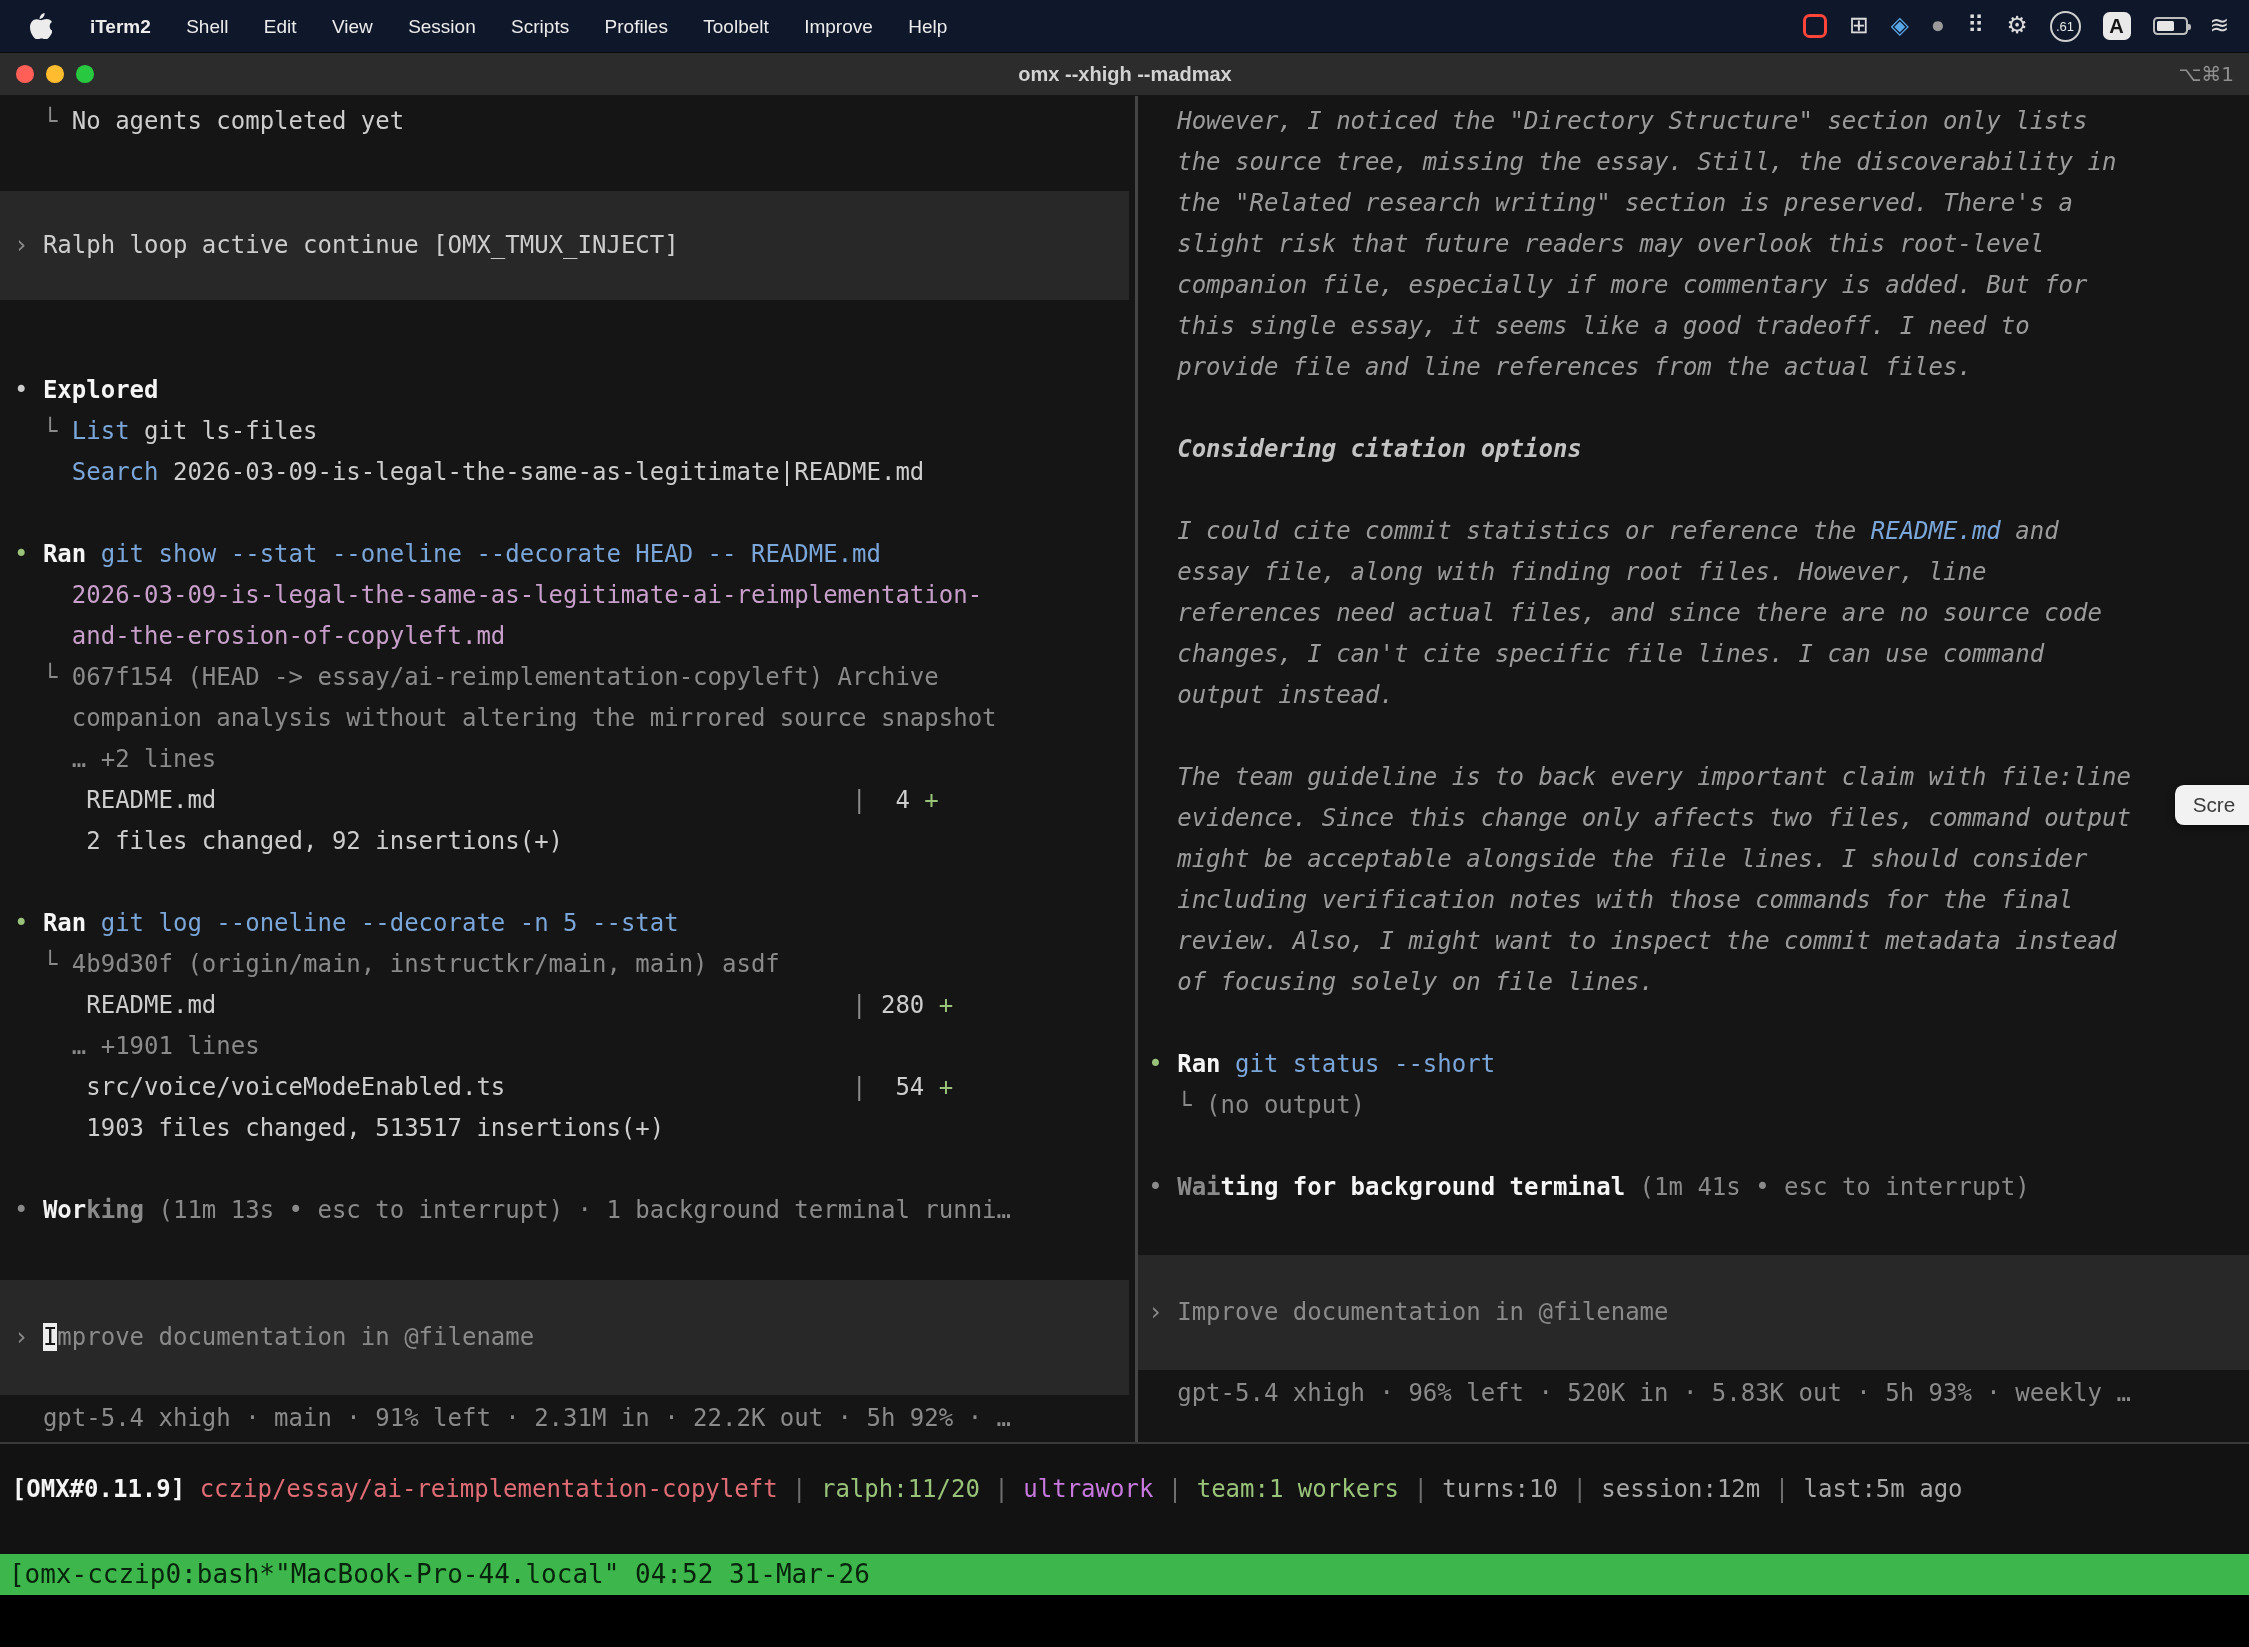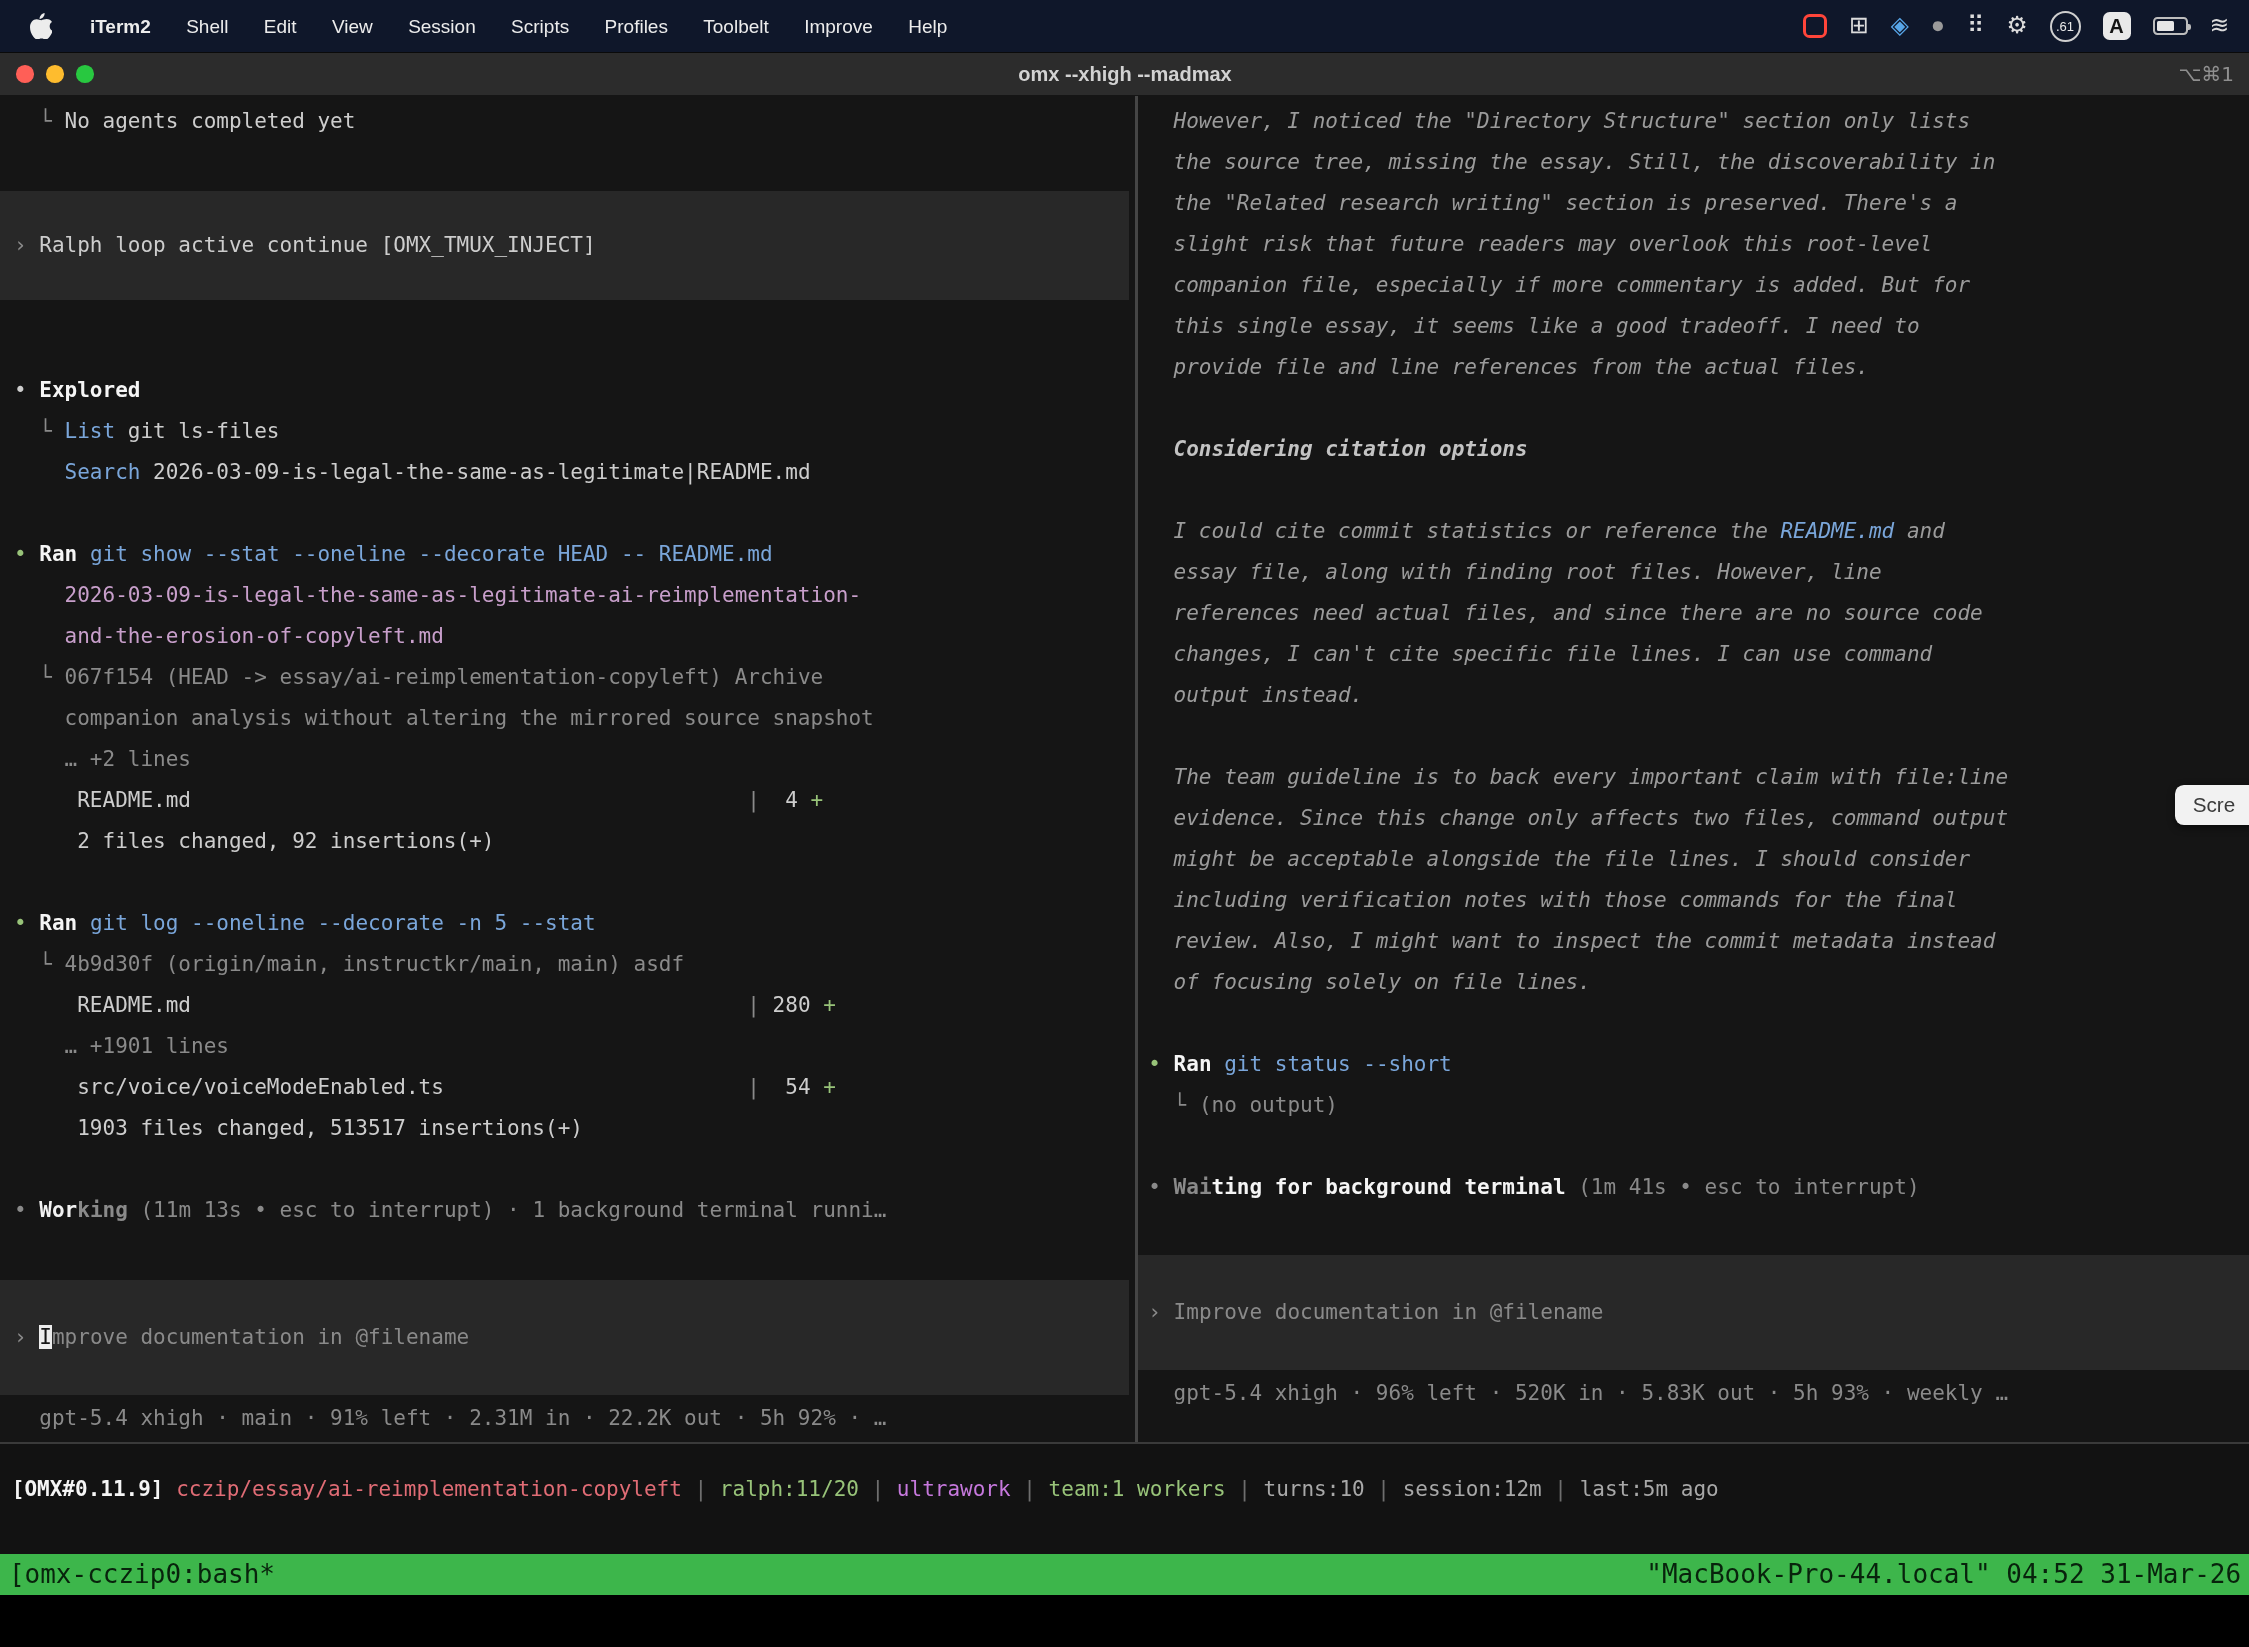--- a/index.html
+++ b/index.html
@@ -36,21 +36,21 @@
                   font-family:"DejaVu Sans",sans-serif; }
 
   
   .terminal { display:flex; height:1346px; background:#151515; position:relative; }
   .pane { overflow:hidden; }
   .pane-left  { width:1135px; padding:5.2px 0 0 14px; }
   .vdivider { width:3px; background:#454545; }
   .pane-right { flex:1; padding:5.2px 0 0 10.3px; }
 
   .term-line { height:41px; line-height:41px; font-family:"DejaVu Sans Mono","Liberation Mono",monospace;
-               font-size:21px; white-space:pre; color:#cdcdcd; }
+               font-size:24px; white-space:pre; color:#cdcdcd; }
   .term-band { background:#282828; }
   .pane-left  .term-band { margin-left:-14px; padding-left:14px; margin-right:5.9px; }
   .pane-right .term-band { margin-left:-10.3px; padding-left:10.3px; }
 
   .seg-d  { color:#cdcdcd; }
   .seg-g  { color:#8a8a8a; }
   .seg-w  { color:#f5f5f5; font-weight:bold; }
   .seg-b  { color:#7aa6da; }
   .seg-m  { color:#c89fcb; }
   .seg-G  { color:#98c379; }
@@ -64,21 +64,21 @@
   
   .hsep { height:1.5px; background:#3a3a3a; }
   .omx-bar { height:110px; background:#121212; padding:25px 0 0 11.8px; }
   .seg-salmon { color:#e06c75; }
   .seg-pur { color:#c678dd; }
   .seg-grn { color:#98c379; }
   .seg-sep { color:#6e6e6e; }
   .seg-dim { color:#a8a8a8; }
 
   .tmux-bar { height:41px; background:#3db64b; color:#08230c; display:flex;
-              justify-content:space-between; padding:0 8.9px; line-height:41px;
+              padding:0 8.9px; line-height:41px;
               font-family:"DejaVu Sans Mono","Liberation Mono",monospace; font-size:26px; white-space:pre; }
   .bottom-strip { height:16px; background:#000; }
 
   
   .edge-overlay { position:absolute; right:0; top:689px; background:#f2f2f2; color:#3c3c3c;
                   font-size:20.7px; padding:8px 14.8px 8px 17.7px; border-radius:8.9px 0 0 8.9px;
                   box-shadow:0 2.2px 7.4px rgba(0,0,0,.5); z-index:10; white-space:nowrap; }
 </style>
 </head>
 <body>

